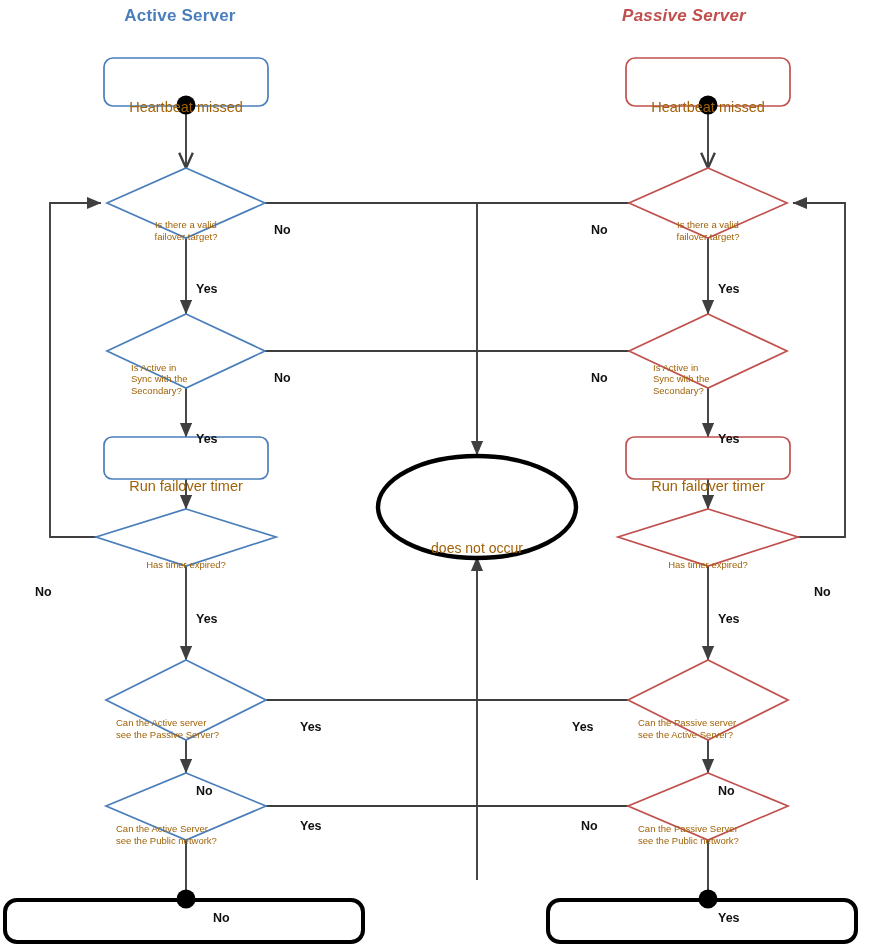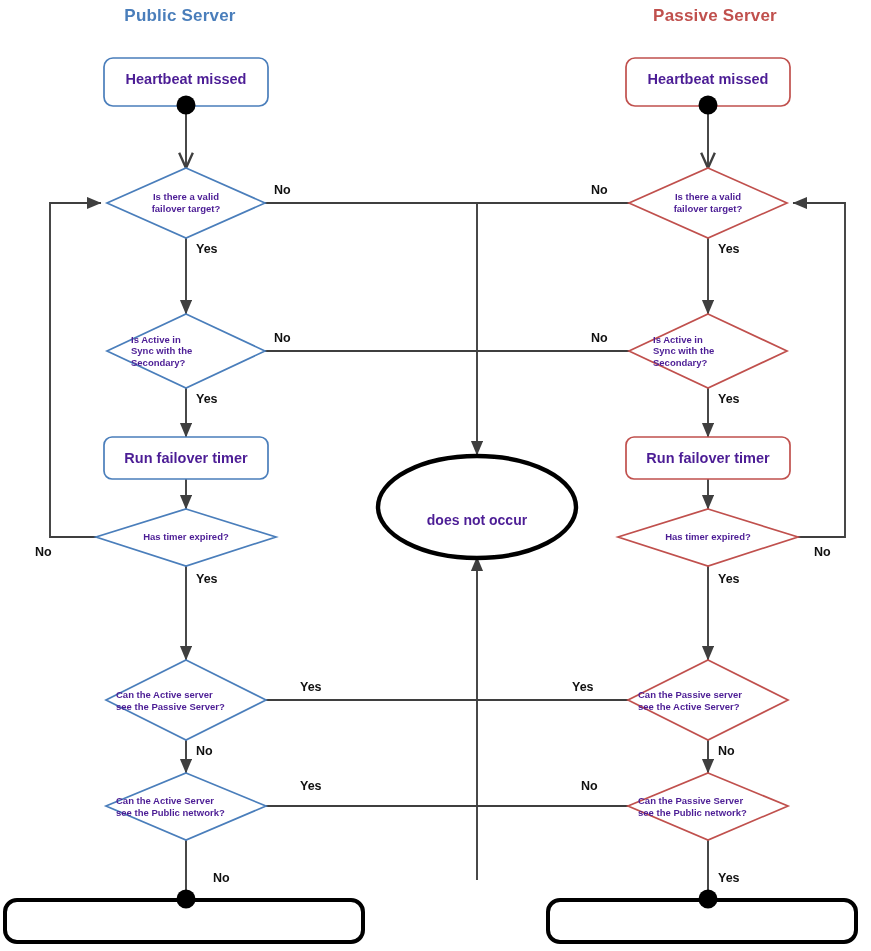--- a/index.html
+++ b/index.html
@@ -32,23 +32,24 @@
     text-align: center;
     letter-spacing: 0.2px;
     white-space: nowrap;
   }
   .node-label {
     position: absolute;
     display: flex;
     align-items: center;
     justify-content: center;
     text-align: center;
-    color: #4c1d95;
-    font-weight: bold;
+    color: #a16207;
+    font-weight: normal;
     pointer-events: none;
+    margin-top: 28px;
   }
   .label-box {
     font-size: 14.5px;
   }
   .label-diamond {
     font-size: 9.5px;
     line-height: 1.22;
   }
   .label-ellipse {
     font-size: 14px;
@@ -56,33 +57,34 @@
   }
   .label-terminal {
     font-size: 14.5px;
   }
   .edge-label {
     position: absolute;
     font-size: 12.5px;
     font-weight: bold;
     color: #101010;
     white-space: nowrap;
+    margin-top: 40px;
   }
   .hit {
     position: absolute;
     background: transparent;
   }
 </style>
 </head>
 <body>
 
 <div id="canvas">
 
-  <div class="lane-title" style="left:95px; top:6px; width:170px; color:#4a7ebb;">Public Server</div>
-  <div class="lane-title" style="left:625px; top:6px; width:180px; color:#c0504d;">Passive Server</div>
+  <div class="lane-title" style="left:95px; top:6px; width:170px; color:#4a7ebb;">Active Server</div>
+  <div class="lane-title" style="left:594px; top:6px; width:180px; color:#c0504d;font-style:italic;">Passive Server</div>
 
   <svg id="svg-layer" viewBox="0 0 871 951" xmlns="http://www.w3.org/2000/svg">
     <defs>
       <marker id="arrowDark" markerWidth="9" markerHeight="9" refX="7.4" refY="3.2" orient="auto" markerUnits="strokeWidth">
         <path d="M0,0 L7.6,3.2 L0,6.4 z" fill="#3f3f3f"></path>
       </marker>
       <marker id="arrowOpen" markerWidth="11" markerHeight="11" refX="8.6" refY="4" orient="auto" markerUnits="strokeWidth">
         <path d="M0.6,0.4 L8.6,4 L0.6,7.6" fill="none" stroke="#3f3f3f" stroke-width="1.25"></path>
       </marker>
     </defs>

